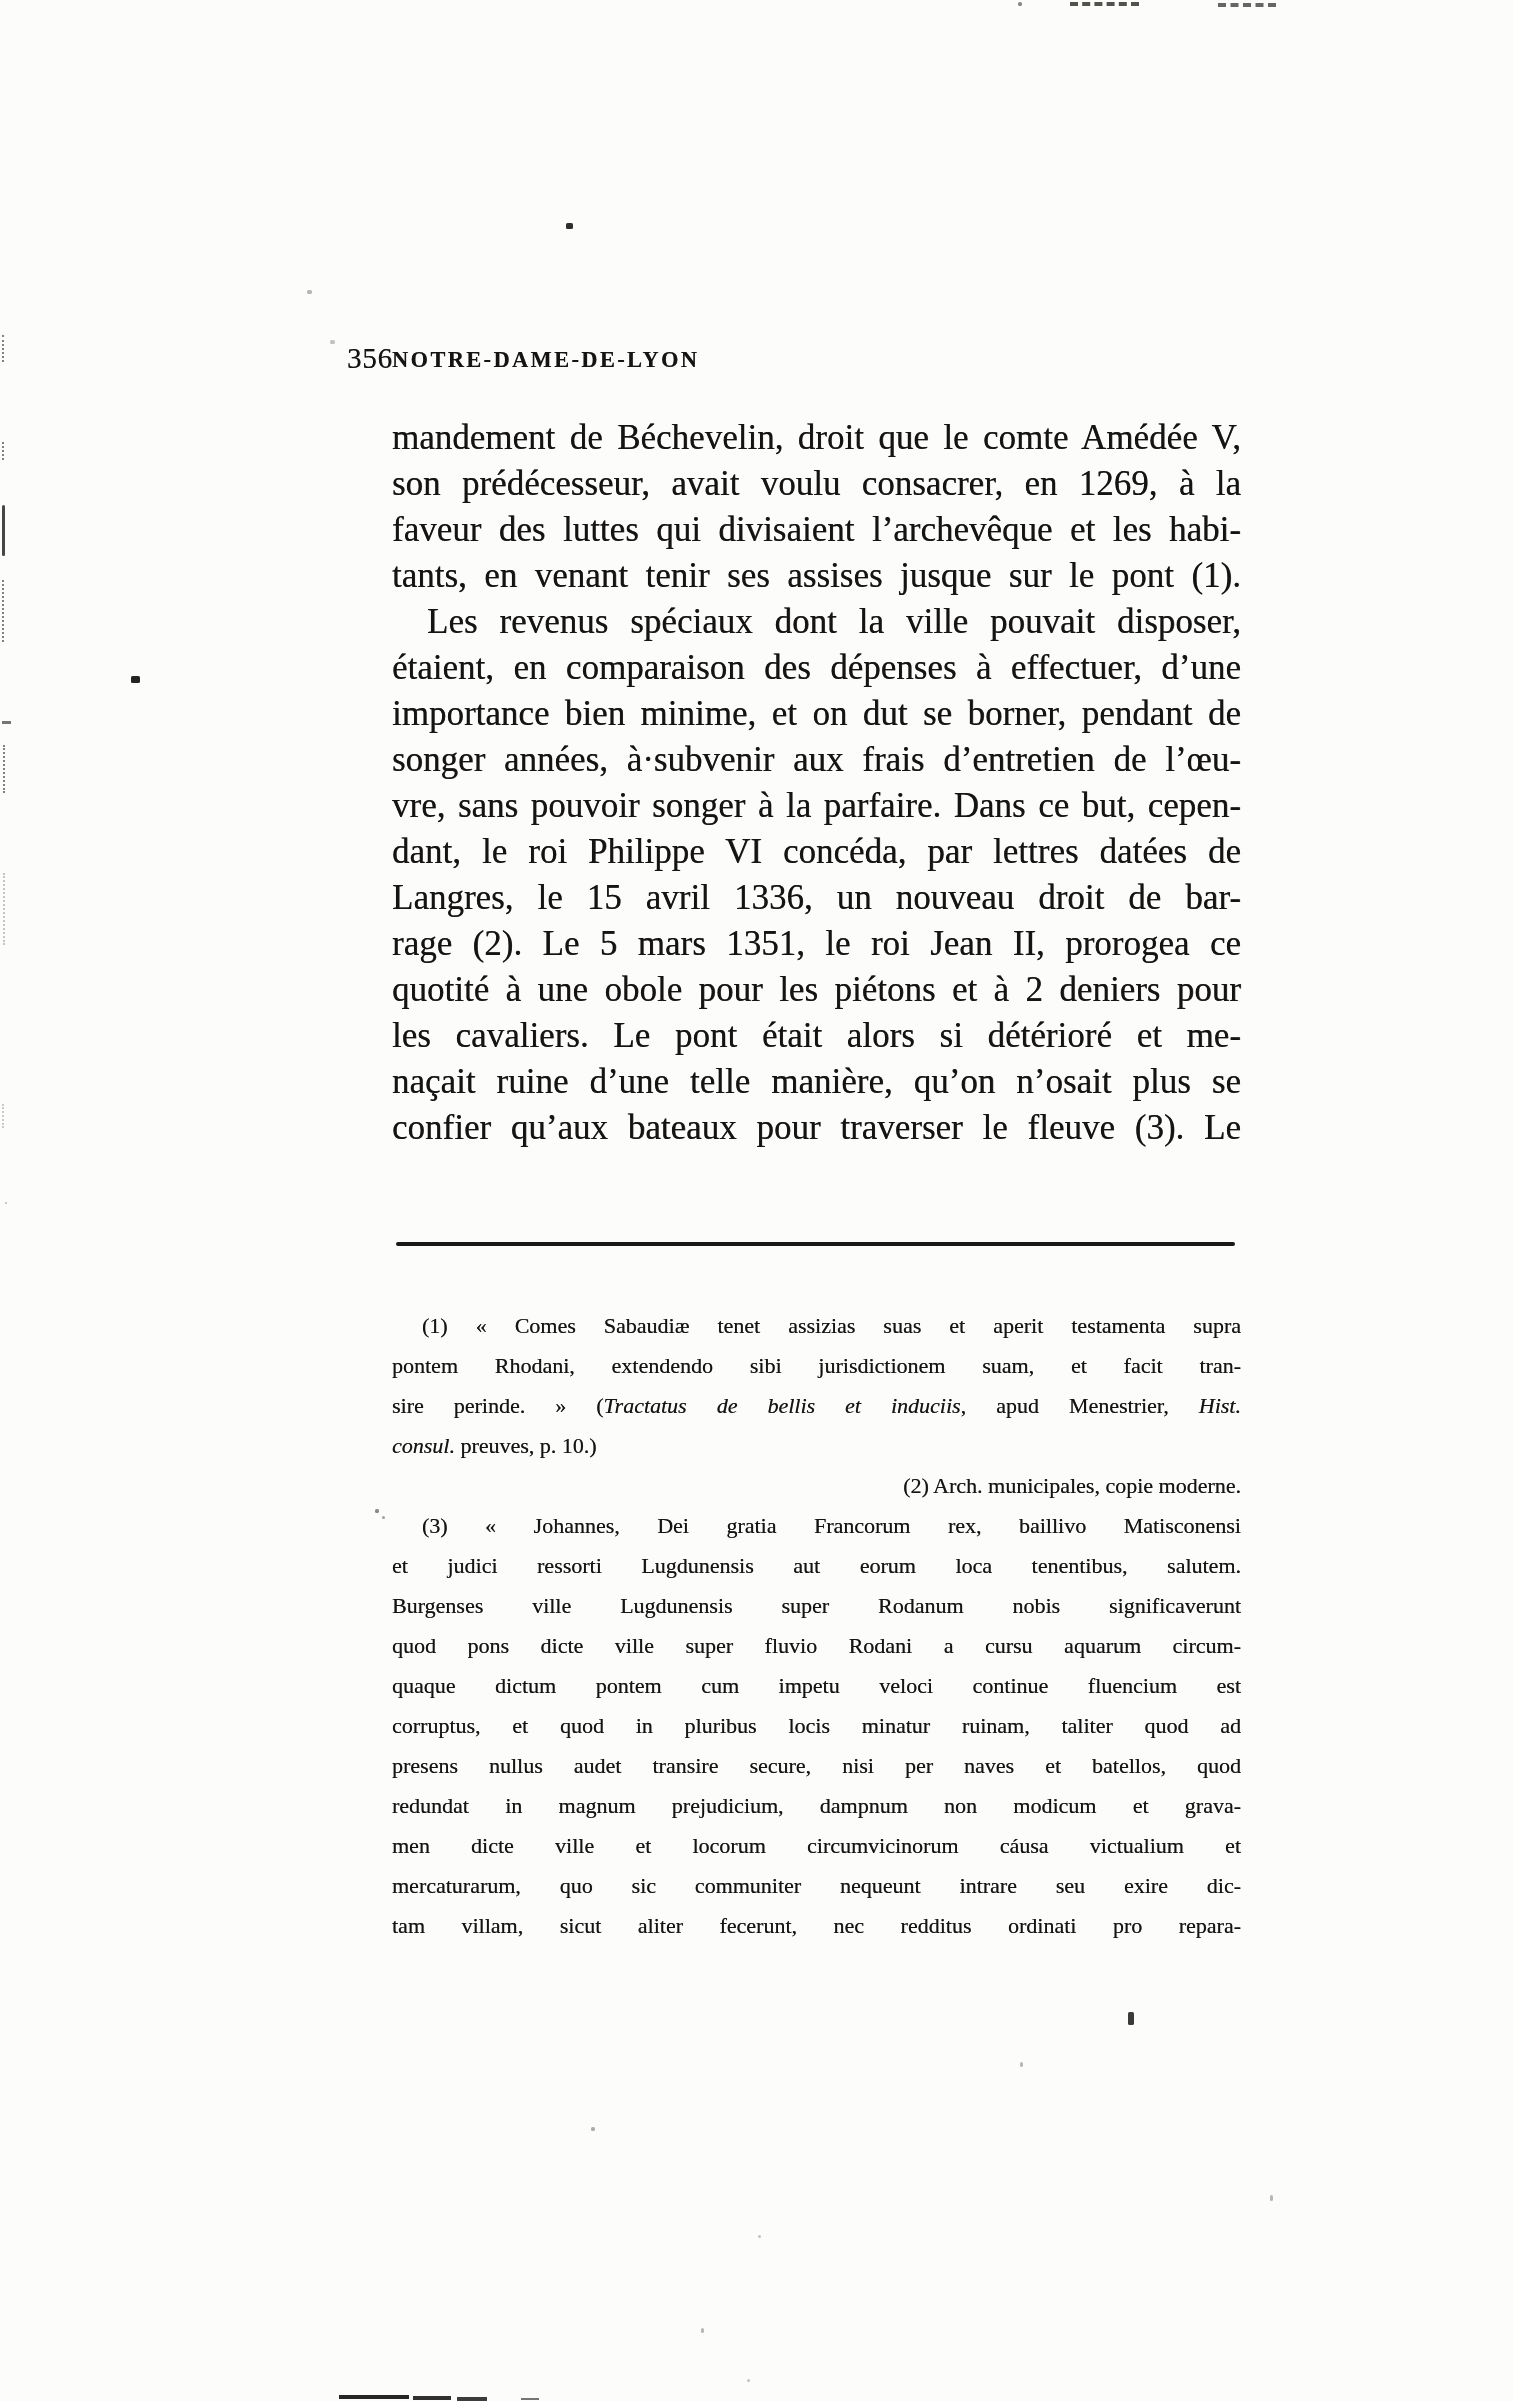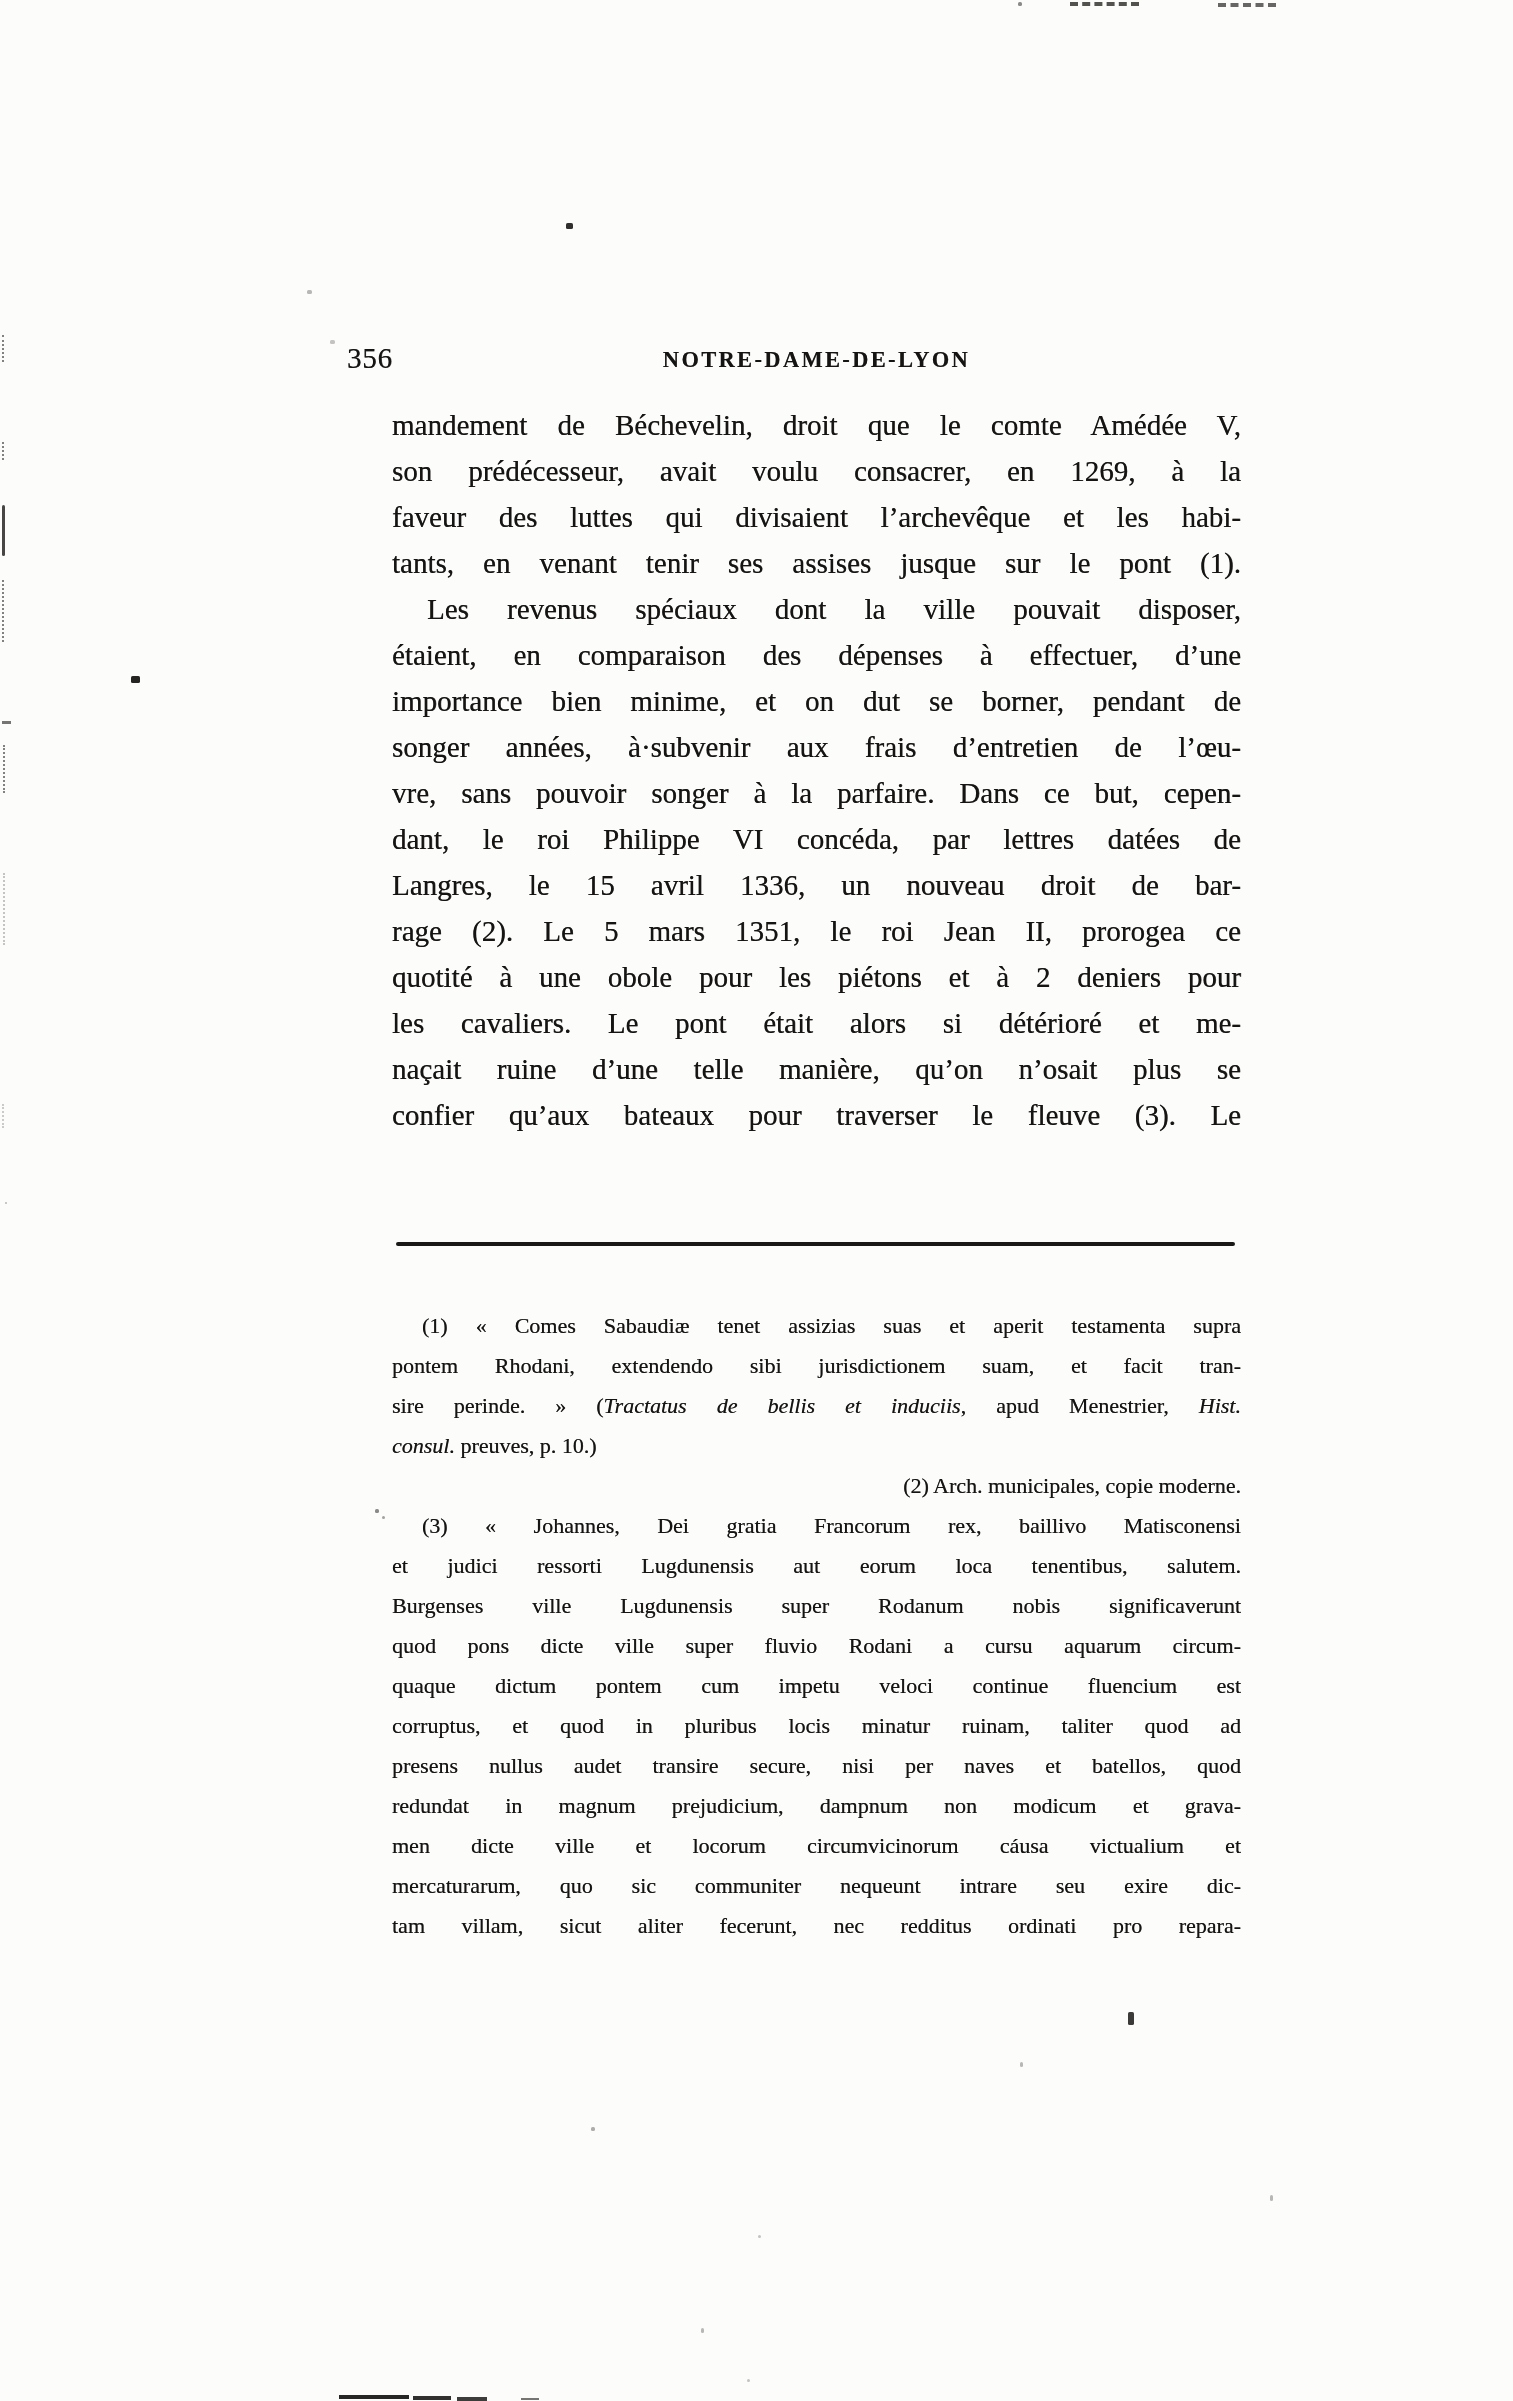--- a/index.html
+++ b/index.html
@@ -12,27 +12,26 @@
     overflow:hidden;
     padding-left:32px;
   }
   .page-number{
     position:absolute;left:347px;top:342px;
     font-size:29px;letter-spacing:0.8px;
     text-shadow:0.3px 0.3px 0 rgba(22,20,18,.7);
   }
   .running-title{
     position:absolute;left:392px;top:347px;width:849px;
-    text-align:center;
     font-size:22.4px;font-weight:700;letter-spacing:2.4px;
     text-shadow:0.2px 0.2px 0 rgba(22,20,18,.6);
   }
   .main-text{
-    position:absolute;left:392px;top:402px;width:849px;
-    font-size:29px;line-height:46px;
+    position:absolute;left:392px;top:415px;width:849px;
+    font-size:35px;line-height:46px;
     text-shadow:0.3px 0.3px 0 rgba(22,20,18,.75);
   }
   .footnotes{
     position:absolute;left:392px;top:1306px;width:849px;
     font-size:22px;line-height:40px;
     text-shadow:0.2px 0.2px 0 rgba(22,20,18,.7);
   }
   .tline{
     text-align:justify;
     text-align-last:justify;

